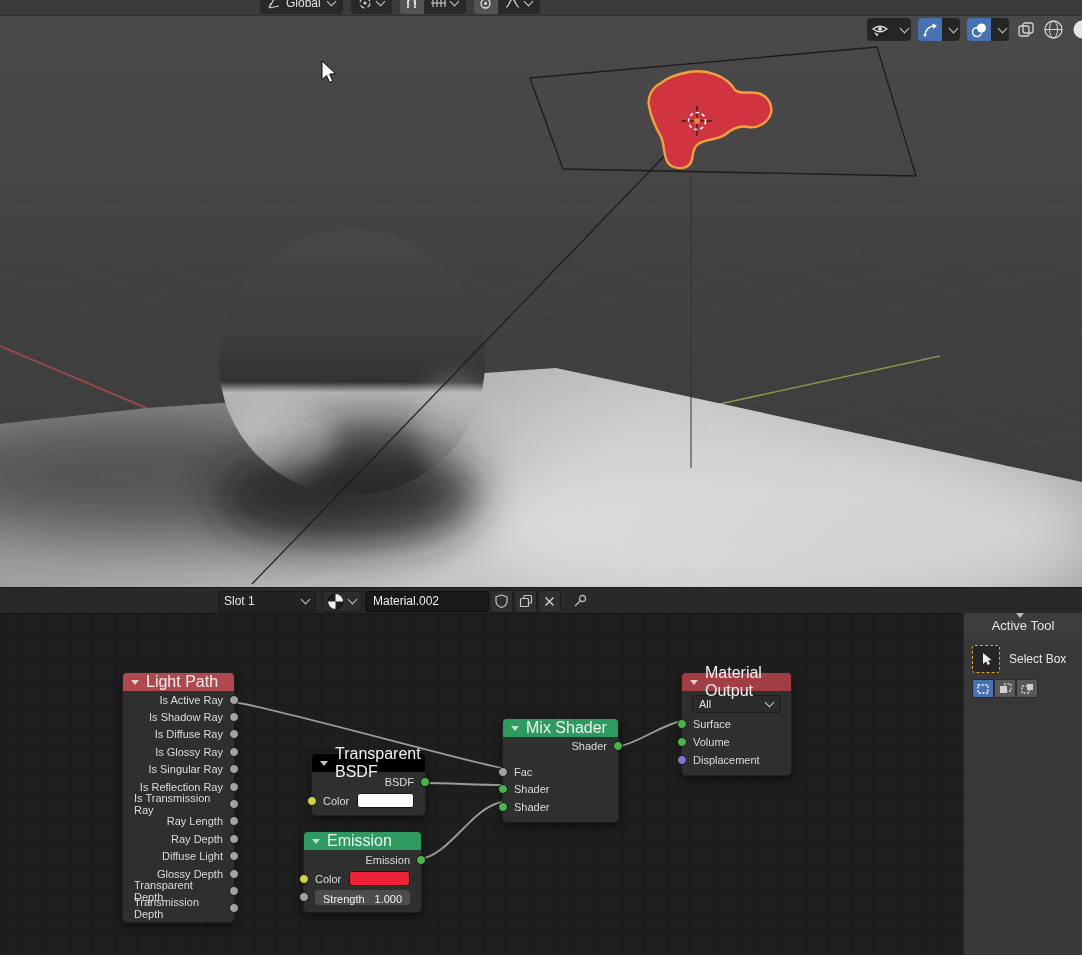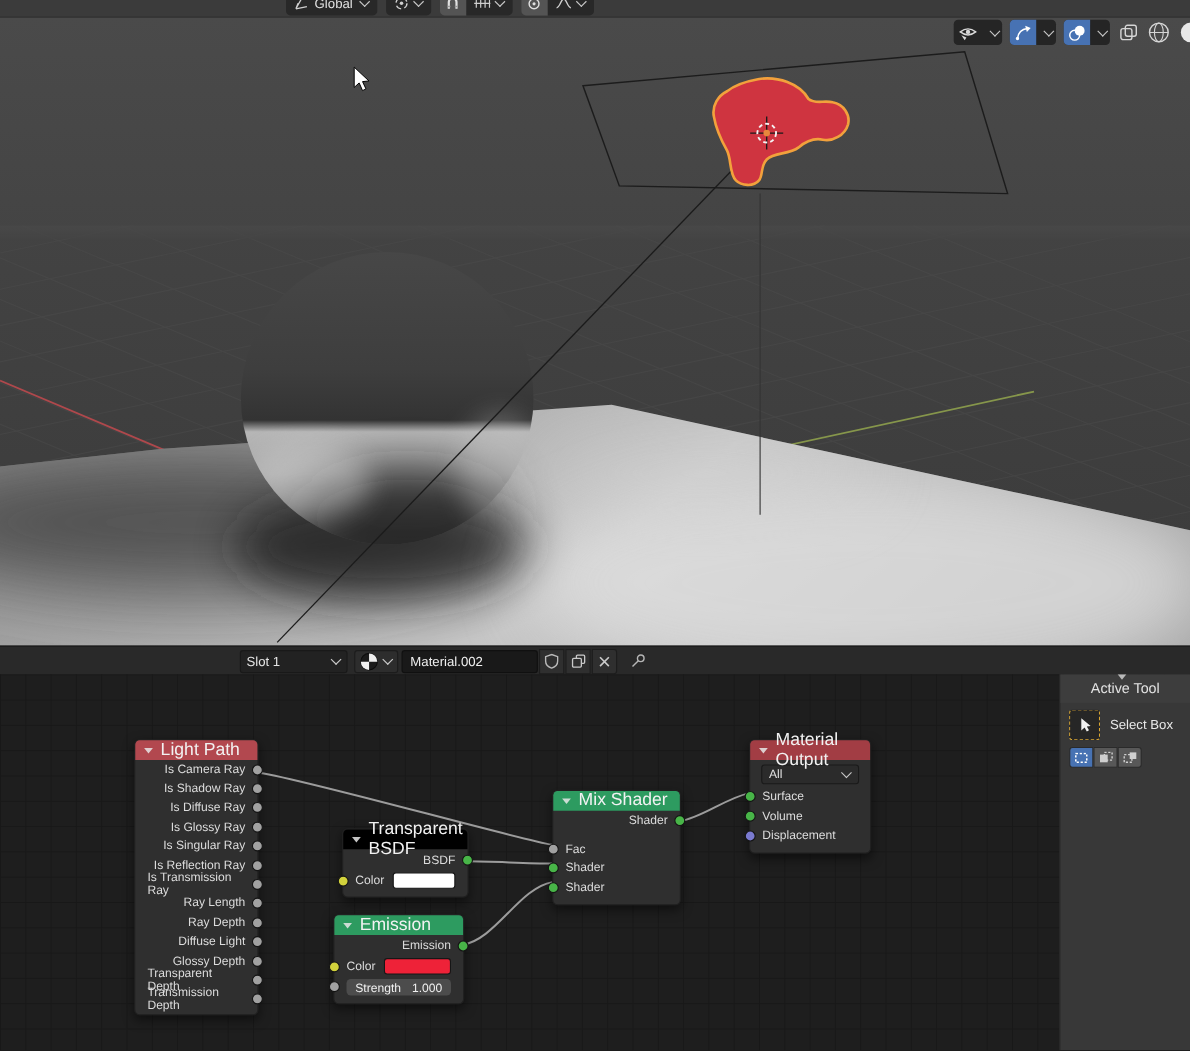--- a/index.html
+++ b/index.html
@@ -380,21 +380,21 @@
         <path d="M617,134 C639,130 659,113 681,108"></path>
       </g>
     </svg>
 
     <div class="node" style="left:122px;top:59px;width:111px;padding-bottom:5px">
       <div class="nhead" style="background: rgb(178, 72, 79);">
         <span class="tri"></span>
         <span>Light Path</span>
       </div>
       <div class="nrow out">
-          <span>Is Camera Ray</span>
+          <span>Is Active Ray</span>
           <span class="sock so" style="background: rgb(161, 161, 161);"></span>
         </div>
       <div class="nrow out">
           <span>Is Shadow Ray</span>
           <span class="sock so" style="background: rgb(161, 161, 161);"></span>
         </div>
       <div class="nrow out">
           <span>Is Diffuse Ray</span>
           <span class="sock so" style="background: rgb(161, 161, 161);"></span>
         </div>

